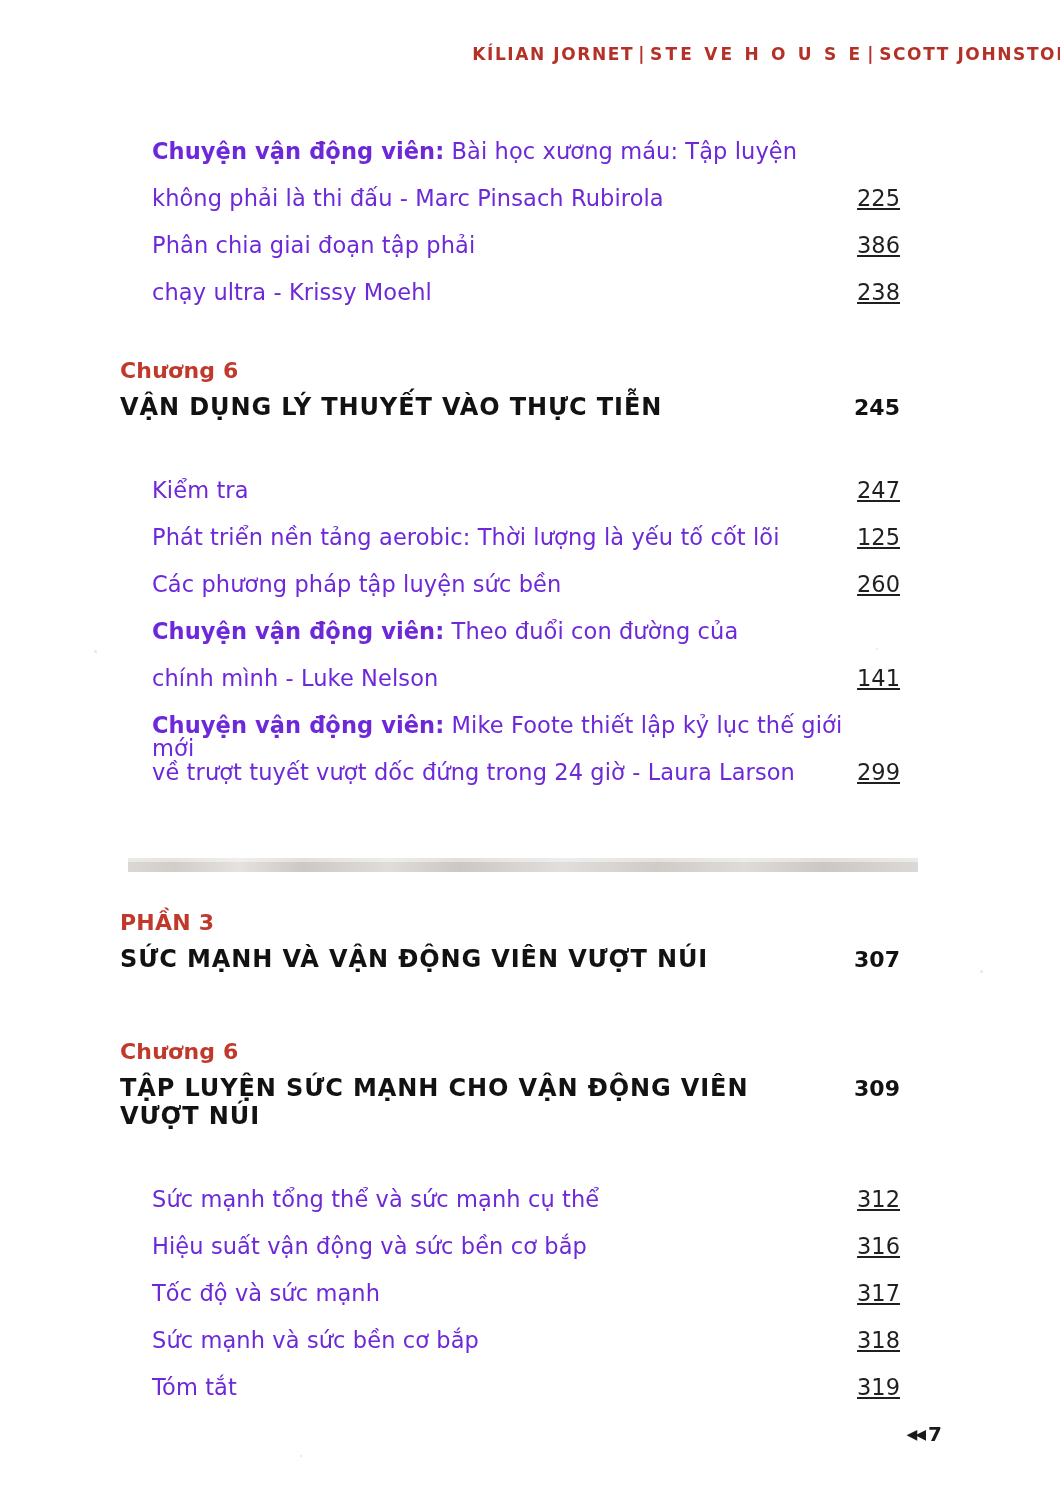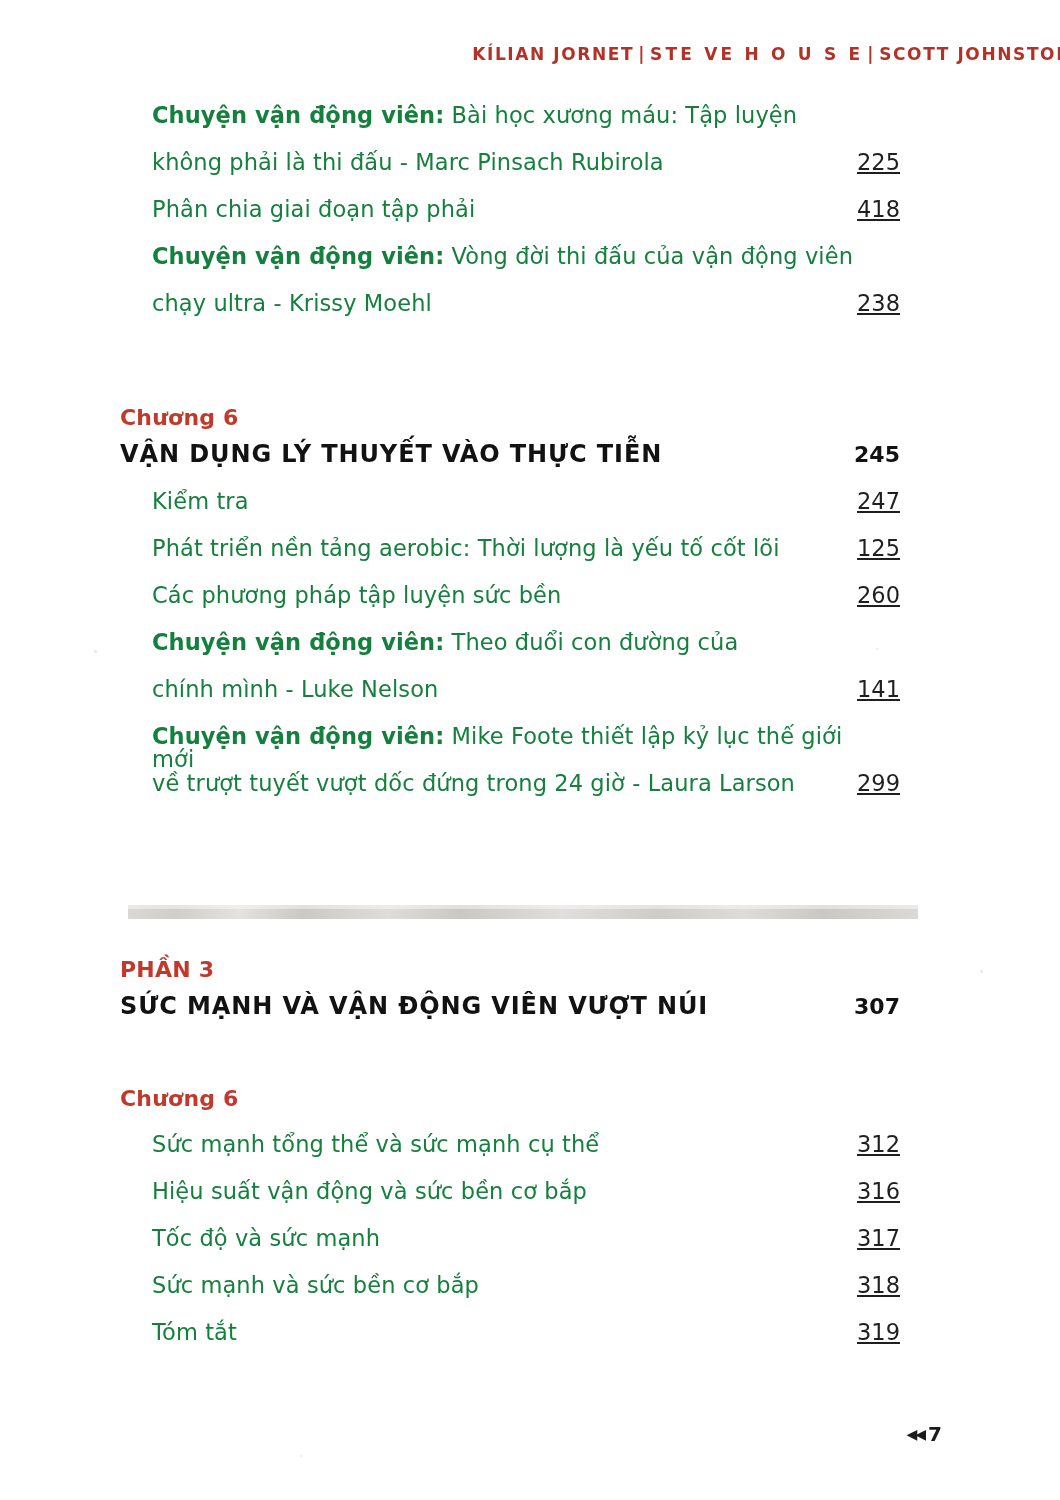--- a/index.html
+++ b/index.html
@@ -54,22 +54,23 @@
 
   .row {
     display: flex;
     align-items: baseline;
     justify-content: space-between;
     line-height: 1.0;
     margin: 0;
   }
   .row .txt {
     font-size: 22.5px;
-    color: #15803d;
+    color: #6d28d9;
     letter-spacing: 0.1px;
+    margin-top: 36px;
   }
   .row .pg {
     font-size: 22.5px;
     color: #1f1f1f;
     padding-left: 18px;
     white-space: nowrap;
     text-decoration: underline;
   }
   .lvl2 { padding-left: 32px; }
 
@@ -173,27 +174,23 @@
       <span class="pg"></span>
     </div>
 
     <div class="row line-h lvl2">
       <span class="txt">không phải là thi đấu - Marc Pinsach Rubirola</span>
       <span class="pg">225</span>
     </div>
 
     <div class="row line-h lvl2">
       <span class="txt">Phân chia giai đoạn tập phải</span>
-      <span class="pg">418</span>
-    </div>
-
-    <div class="row line-h lvl2">
-      <span class="txt"><b>Chuyện vận động viên:</b> Vòng đời thi đấu của vận động viên</span>
-      <span class="pg"></span>
-    </div>
+      <span class="pg">386</span>
+    </div>
+
 
     <div class="row line-h lvl2">
       <span class="txt">chạy ultra - Krissy Moehl</span>
       <span class="pg">238</span>
     </div>
 
     <div class="gap-l"></div>
 
     <div>
       <div class="sect-label">Chương 6</div>
@@ -245,20 +242,24 @@
       <div class="sect-title-row">
         <span class="sect-title">SỨC MẠNH VÀ VẬN ĐỘNG VIÊN VƯỢT NÚI</span>
         <span class="sect-page">307</span>
       </div>
     </div>
 
     <div class="gap-l"></div>
 
     <div>
       <div class="sect-label">Chương 6</div>
+      <div class="sect-title-row">
+        <span class="sect-title">TẬP LUYỆN SỨC MẠNH CHO VẬN ĐỘNG VIÊN VƯỢT NÚI</span>
+        <span class="sect-page">309</span>
+      </div>
     </div>
 
     <div class="gap-s"></div>
 
     <div class="row line-h lvl2">
       <span class="txt">Sức mạnh tổng thể và sức mạnh cụ thể</span>
       <span class="pg">312</span>
     </div>
     <div class="row line-h lvl2">
       <span class="txt">Hiệu suất vận động và sức bền cơ bắp</span>

